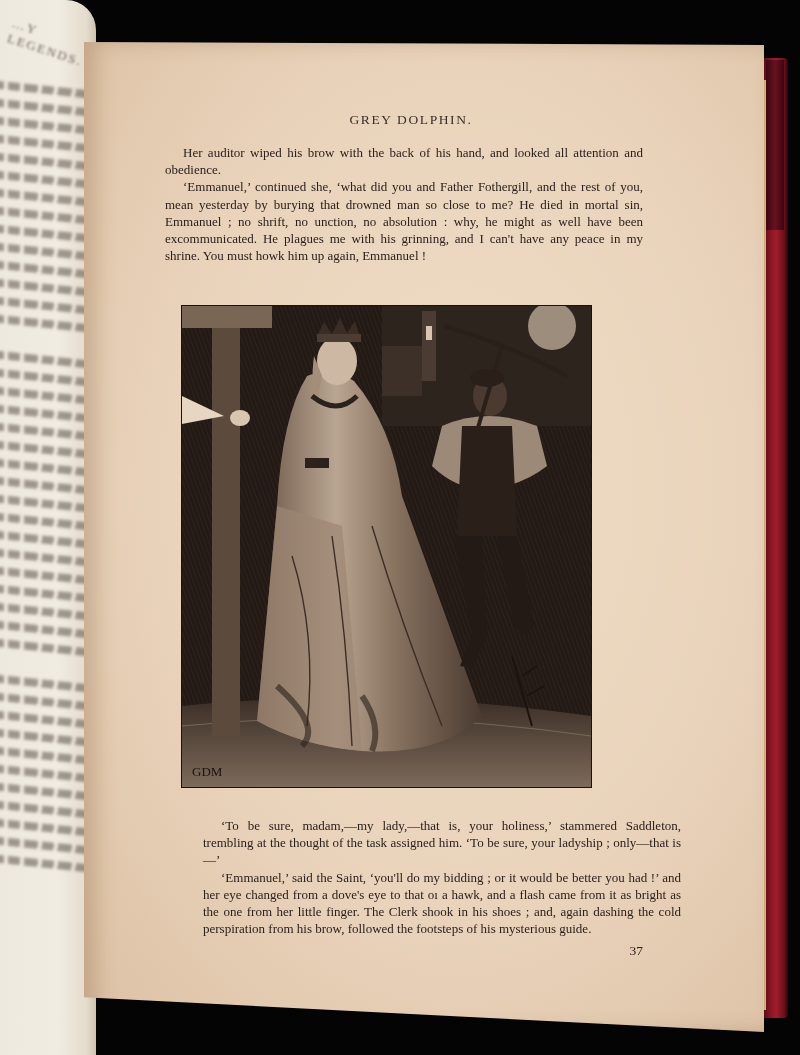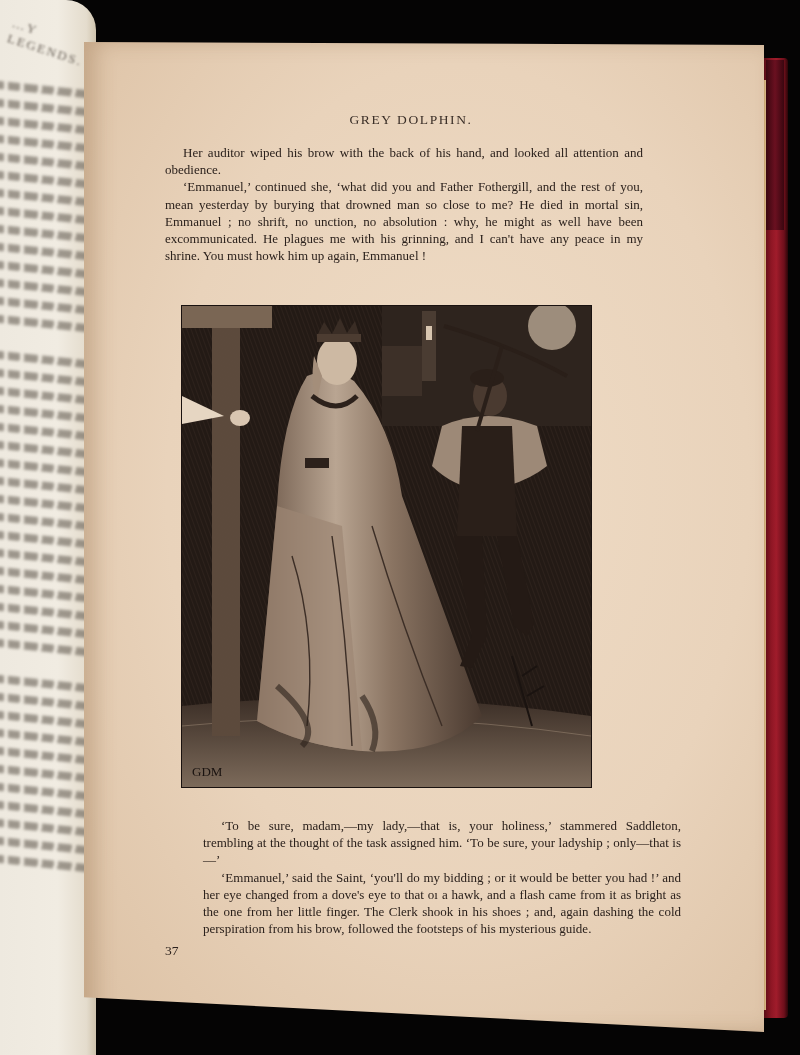--- a/index.html
+++ b/index.html
@@ -10,21 +10,21 @@
   .right-page{position:absolute;left:84px;top:42px;width:680px;height:990px;background:radial-gradient(ellipse at 55% 45%,#efdcc6 0%,#e9d3bb 55%,#dcc1a4 100%);clip-path:polygon(0 0,100% 0.3%,100% 100%,0 96.5%);box-shadow:inset 12px 0 20px rgba(120,80,40,.25);}
   .left-page{position:absolute;left:0;top:0;width:96px;height:1055px;background:linear-gradient(90deg,#eee9df 0%,#f1ece2 60%,#e4dccd 90%,#cfc3ad 100%);border-radius:0 30px 0 0;overflow:hidden;}
   .left-page .blur-lines{position:absolute;left:-10px;top:70px;width:110px;height:950px;filter:blur(1.6px);opacity:.55;}
   .left-page .blur-line{height:8px;margin:10px 0;background:repeating-linear-gradient(90deg,#5a5248 0 14px,transparent 14px 18px,#5a5248 18px 30px,transparent 30px 34px);transform:rotate(6deg);transform-origin:left;}
   .left-page .blur-line.gap{background:none;}
   .left-heading{position:absolute;left:8px;top:28px;color:#6b635a;font-size:13px;letter-spacing:2px;filter:blur(1.3px);transform:rotate(18deg);}
   .page-content{position:absolute;left:165px;top:112px;width:478px;color:#2b211c;}
   .running-head{text-align:center;font-size:13.5px;letter-spacing:1.6px;margin:0 0 16px 14px;color:#3a2e27;font-family:Liberation Serif, serif;}
   .para{font-size:13px;line-height:17.2px;text-align:justify;text-indent:18px;margin:0;}
   .figure{position:absolute;left:181px;top:305px;width:409px;height:481px;background:#ec4899;border:1.5px solid #1a1210;overflow:hidden;}
-  .page-number{position:absolute;left:0;width:100%;text-align:left;font-size:13.5px;color:#2b211c;}
+  .page-number{position:absolute;left:0;width:100%;text-align:right;font-size:13.5px;color:#2b211c;}
   .lower-text{position:absolute;left:165px;top:817px;width:478px;color:#2b211c;margin-left:38px;}
   .pnum-wrap{position:absolute;left:165px;top:943px;width:478px;}
 </style>
 </head>
 <body>
 
 <div class="cover-red"></div>
 <div class="cover-red-top"></div>
 <div class="page-edges"></div>
 

